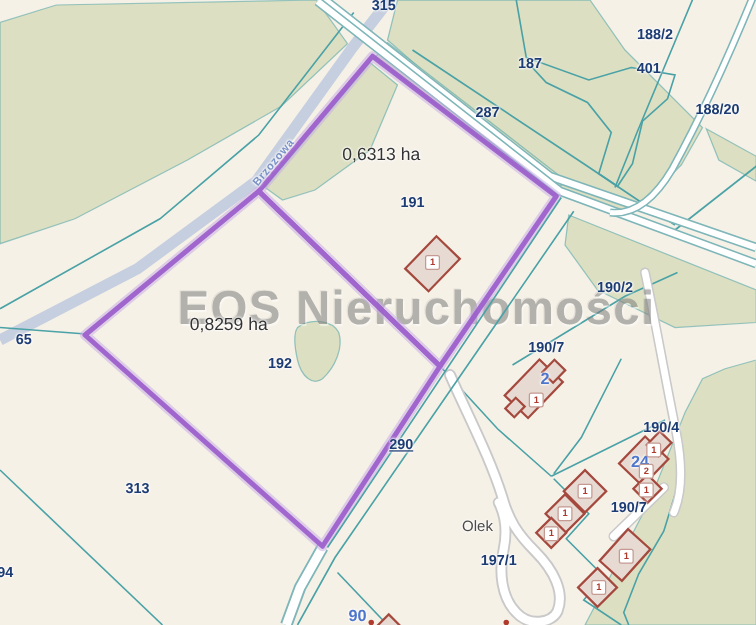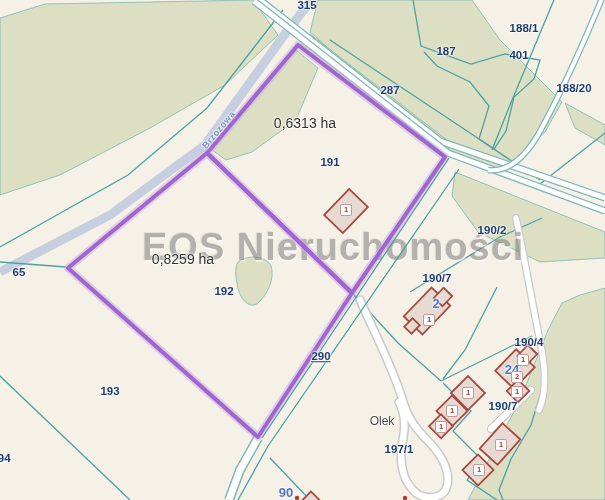--- a/index.html
+++ b/index.html
@@ -136,35 +136,35 @@
       <polygon points="207,153 352,293 258,437 68,268"></polygon>
     </g>
     <g style="fill:none;stroke:var(--teal);stroke-width:1.3;">
       <path d="M 449,158 L 262,438"></path>
       <path d="M 459,169 L 268,446 L 238,500"></path>
     </g>
   </svg>
 
   <div id="label-layer">
       <span class="lbl parcel" style="left: 307px; top: 6px;">315</span>
-      <span class="lbl parcel" style="left: 524px; top: 29px;">188/1</span>
-      <span class="lbl parcel" style="left: 424px; top: 52px; margin-left: 22px;">187</span>
+      <span class="lbl parcel" style="left: 524px; top: 29px;">188/2</span>
+      <span class="lbl parcel" style="left: 424px; top: 52px;">187</span>
       <span class="lbl parcel" style="left: 519px; top: 56px;">401</span>
       <span class="lbl parcel" style="left: 390px; top: 91px;">287</span>
       <span class="lbl parcel" style="left: 574px; top: 89px;">188/20</span>
       <span class="lbl parcel" style="left: 330px; top: 163px;">191</span>
       <span class="lbl parcel" style="left: 492px; top: 231px;">190/2</span>
       <span class="lbl parcel" style="left: 437px; top: 279px;">190/7</span>
       <span class="lbl parcel" style="left: 583px; top: 288px; margin-left: 32px;">439</span>
       <span class="lbl parcel" style="left: 19px; top: 273px;">65</span>
       <span class="lbl parcel" style="left: 224px; top: 292px;">192</span>
       <span class="lbl parcel" style="left: 321px; top: 357px; text-decoration: underline;">290</span>
       <span class="lbl parcel" style="left: 529px; top: 343px;">190/4</span>
       <span class="lbl parcel" style="left: 503px; top: 407px;">190/7</span>
-      <span class="lbl parcel" style="left: 110px; top: 392px;">193</span>
+      <span class="lbl parcel" style="left: 110px; top: 392px;">313</span>
       <span class="lbl parcel" style="left: 399px; top: 450px;">197/1</span>
       <span class="lbl parcel" style="left: 1px; top: 459px;">194</span>
       <span class="lbl area" style="left: 305px; top: 123px;">0,6313 ha</span>
       <span class="lbl area" style="left: 183px; top: 259px;">0,8259 ha</span>
       <span class="lbl address" style="left: 436px; top: 303px;">2</span>
       <span class="lbl address" style="left: 512px; top: 369px;">24</span>
       <span class="lbl address" style="left: 286px; top: 492px;">90</span>
       <span class="lbl place" style="left: 382px; top: 421px;">Olek</span>
       <span class="lbl street" style="left: 219px; top: 130px; transform: translate(-50%, -50%) rotate(-50deg);">Brzozowa</span>
       <span class="lbl badge" style="left: 346px; top: 210px;">1</span>

